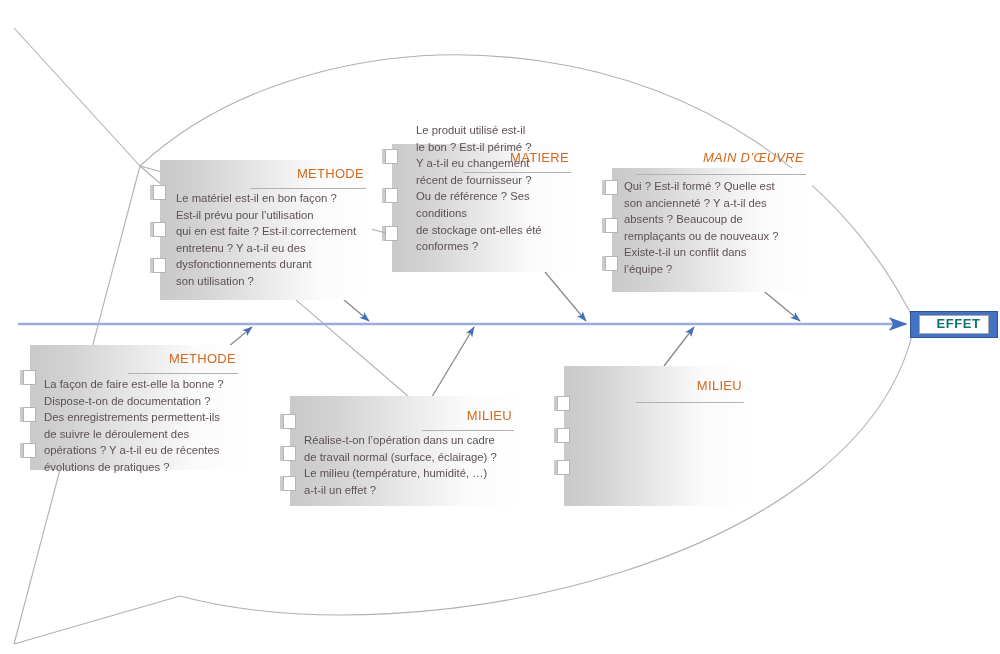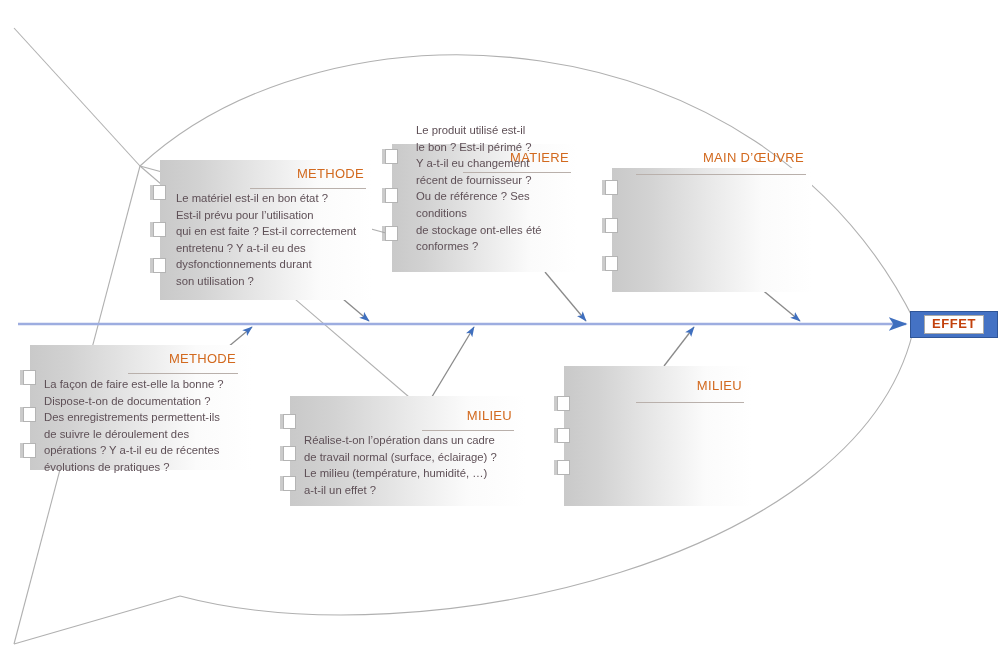--- a/index.html
+++ b/index.html
@@ -70,25 +70,25 @@
     box-sizing: border-box;
     background: #4472c4;
     border: 1px solid #2f5597;
     display: flex;
     align-items: center;
     justify-content: center;
   }
   #effect-label {
     background: #ffffff;
     border: 1px solid #a9a9a9;
-    color: #c2410c;
+    color: #0f766e;
     font-size: 13px;
     font-weight: bold;
     letter-spacing: 0.6px;
-    padding: 1px 7px 2px 7px;
+    padding: 1px 7px 2px 16px;
     line-height: 14px;
   }
 </style>
 </head>
 <body>
 
 <div id="canvas">
 
   <svg id="fish-svg" viewBox="0 0 1000 654">
     <defs>
@@ -123,21 +123,21 @@
 
       <line x1="222" y1="352" x2="252" y2="327" stroke="#8a8a8a" stroke-width="1.3" marker-end="url(#arrowhead-blue)"></line>
       <line x1="430" y1="400" x2="474" y2="327" stroke="#8a8a8a" stroke-width="1.3" marker-end="url(#arrowhead-blue)"></line>
       <line x1="664" y1="366" x2="694" y2="327" stroke="#8a8a8a" stroke-width="1.3" marker-end="url(#arrowhead-blue)"></line>
     </g>
   </svg>
 
   <div class="cat-box" id="box-materiel" style="left:160px; top:160px; width:212px; height:140px;">
     <div class="cat-title">METHODE</div>
     <div class="cat-title-rule" style="top:28px; width:116px;"></div>
-    <div class="cat-body" style="top:30px;">Le matériel est-il en bon état ?
+    <div class="cat-body" style="top:30px;">Le matériel est-il en bon façon ?
 Est-il prévu pour l’utilisation
 qui en est faite ? Est-il correctement
 entretenu ? Y a-t-il eu des
 dysfonctionnements durant
 son utilisation ?</div>
     <div class="handle" style="left:-7px; top:25px;"></div>
     <div class="handle" style="left:-7px; top:62px;"></div>
     <div class="handle" style="left:-7px; top:98px;"></div>
   </div>
 
@@ -150,22 +150,28 @@
 récent de fournisseur ?
 Ou de référence ? Ses conditions
 de stockage ont-elles été
 conformes ?</div>
     <div class="handle" style="left:-7px; top:5px;"></div>
     <div class="handle" style="left:-7px; top:44px;"></div>
     <div class="handle" style="left:-7px; top:82px;"></div>
   </div>
 
   <div class="cat-box" id="box-main-doeuvre" style="left:612px; top:168px; width:200px; height:124px;">
-    <div class="cat-title" style="top:-18px;">MAIN D’ŒUVRE</div>
+    <div class="cat-title" style="top:-18px;font-style:italic;">MAIN D’ŒUVRE</div>
     <div class="cat-title-rule" style="top:6px; width:170px;"></div>
+    <div class="cat-body" style="top:10px; left:12px;">Qui ? Est-il formé ? Quelle est
+son ancienneté ? Y a-t-il des
+absents ? Beaucoup de
+remplaçants ou de nouveaux ?
+Existe-t-il un conflit dans
+l’équipe ?</div>
     <div class="handle" style="left:-7px; top:12px;"></div>
     <div class="handle" style="left:-7px; top:50px;"></div>
     <div class="handle" style="left:-7px; top:88px;"></div>
   </div>
 
   <div class="cat-box" id="box-methode" style="left:30px; top:345px; width:222px; height:125px;">
     <div class="cat-title" style="right:16px;">METHODE</div>
     <div class="cat-title-rule" style="top:28px; right:14px; width:110px;"></div>
     <div class="cat-body" style="top:31px; left:14px;">La façon de faire est-elle la bonne ?
 Dispose-t-on de documentation ?

